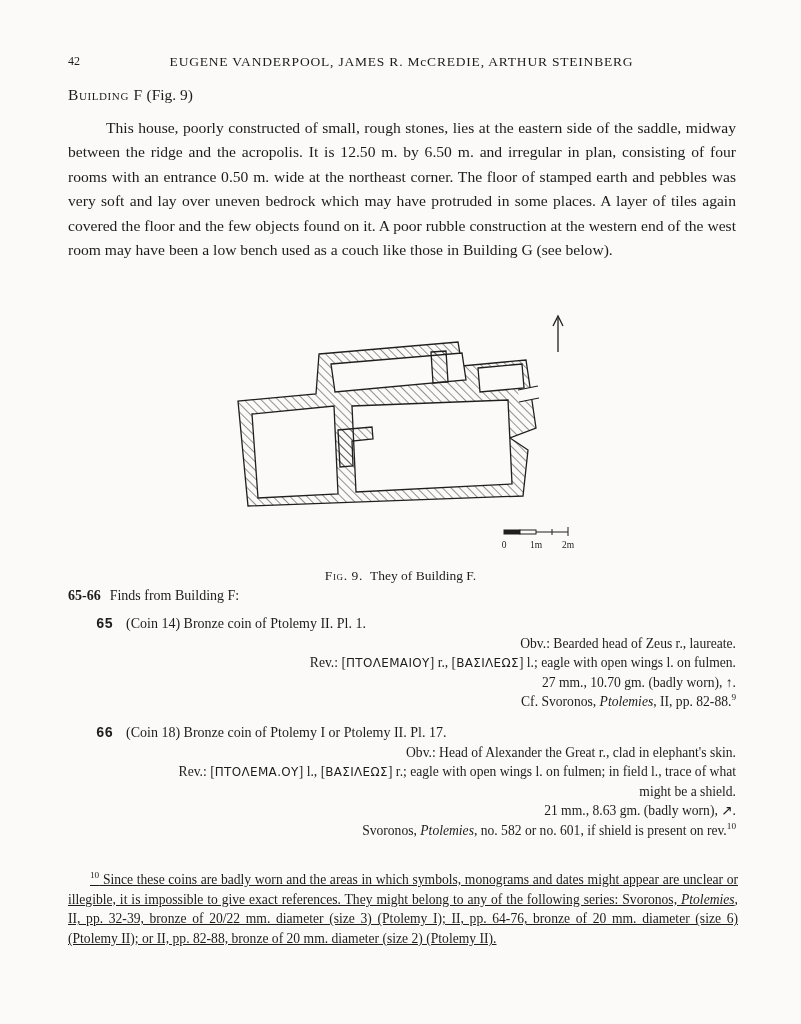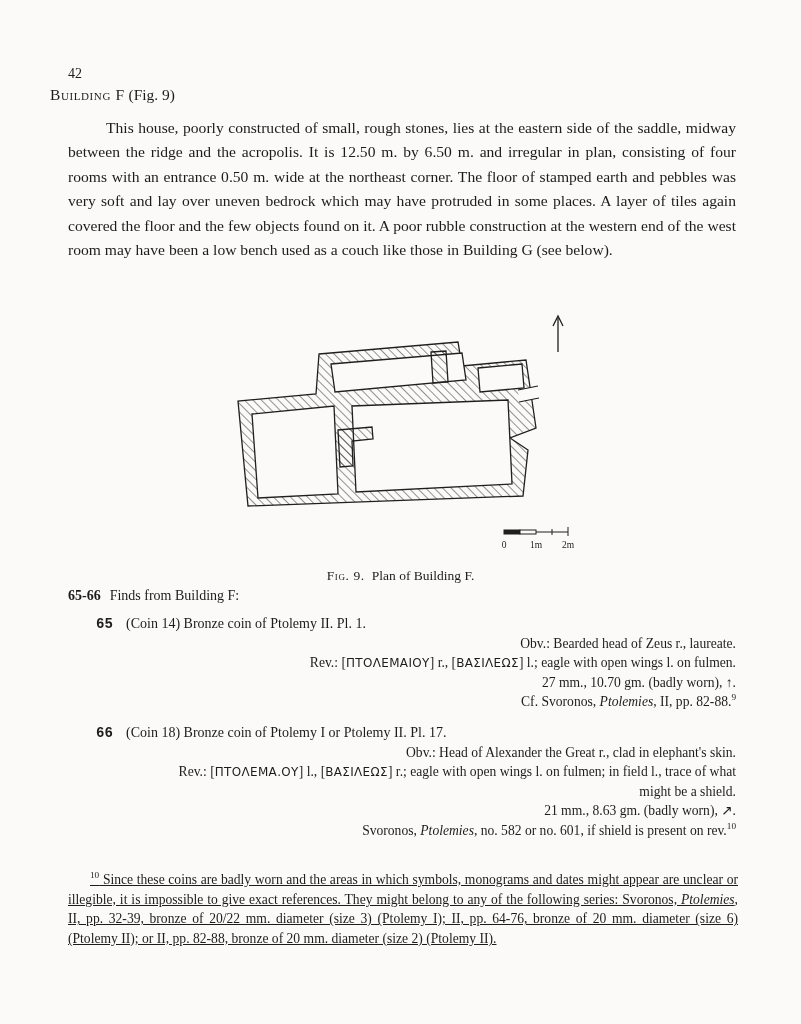--- a/index.html
+++ b/index.html
@@ -3,24 +3,24 @@
 <meta charset="utf-8">
 <style>
   html,body{margin:0;padding:0;}
   body{background:#fbfaf8;width:801px;}
   .page{
     position:relative;width:801px;height:1024px;background:#fbfaf8;
     color:#1c1c1c;font-family:"Liberation Serif",serif;overflow:hidden;
   }
   
   .running-head{position:absolute;top:54px;left:68px;right:66px;height:20px;}
-  .pagenum{position:absolute;left:0;top:12px;font-size:14px;}
+  .pagenum{position:absolute;left:0;top:0;font-size:12px;}
   .head-title{text-align:center;font-size:13.5px;letter-spacing:0.8px;padding:0 40px;}
   
-  .section-heading{position:absolute;top:86px;left:50px;margin:0;font-size:15.5px;font-weight:normal;}
+  .section-heading{position:absolute;top:86px;left:68px;margin:0;font-size:15.5px;font-weight:normal;}
   .sc{font-variant:small-caps;letter-spacing:0.6px;}
   
   .body-par{
     position:absolute;top:116px;left:68px;width:668px;margin:0;
     font-size:15.6px;line-height:1.57;text-align:justify;text-indent:38px;
   }
   
   .plan-figure{position:absolute;top:306px;left:0;width:801px;margin:0;text-align:center;}
   .plan-figure svg{display:inline-block;}
   .caption{margin-top:6px;font-size:13.5px;}
@@ -44,20 +44,21 @@
   sup{font-size:0.68em;vertical-align:super;line-height:0;}
   .svg-label{font-family:"Liberation Serif",serif;}
 </style>
 </head>
 <body>
 
 <div class="page">
 
   <header class="running-head">
     <span class="pagenum">42</span>
+    <div class="head-title">EUGENE VANDERPOOL, JAMES R. McCREDIE, ARTHUR STEINBERG</div>
   </header>
 
   <h2 class="section-heading"><span class="sc">Building F</span><span> (Fig. 9)</span></h2>
 
   <p class="body-par">This house, poorly constructed of small, rough stones, lies at the eastern side of the saddle, midway between the ridge and the acropolis. It is 12.50 m. by 6.50 m. and irregular in plan, consisting of four rooms with an entrance 0.50 m. wide at the northeast corner. The floor of stamped earth and pebbles was very soft and lay over uneven bedrock which may have protruded in some places. A layer of tiles again covered the floor and the few objects found on it. A poor rubble construction at the western end of the west room may have been a low bench used as a couch like those in Building G (see below).</p>
 
   <figure class="plan-figure">
     <svg viewBox="0 0 350 252" width="350" height="252" xmlns="http://www.w3.org/2000/svg">
       <defs>
         <pattern id="hatch" patternUnits="userSpaceOnUse" width="6" height="6" patternTransform="rotate(-45)">
@@ -84,21 +85,21 @@
         <rect x="278" y="224" width="16" height="4" fill="#1f1f1f"></rect>
         <rect x="294" y="224" width="16" height="4" fill="#fbfaf8"></rect>
         <line x1="310" y1="226" x2="342" y2="226"></line>
         <line x1="326" y1="223" x2="326" y2="229"></line>
         <line x1="342" y1="221" x2="342" y2="230"></line>
         <text class="svg-label" x="278" y="242" font-size="9.5" text-anchor="middle" fill="#1c1c1c" stroke="none">0</text>
         <text class="svg-label" x="310" y="242" font-size="9.5" text-anchor="middle" fill="#1c1c1c" stroke="none">1m</text>
         <text class="svg-label" x="342" y="242" font-size="9.5" text-anchor="middle" fill="#1c1c1c" stroke="none">2m</text>
       </g>
     </svg>
-    <figcaption class="caption"><span class="sc">Fig. 9.</span><span>Plan of Building F.</span></figcaption>
+    <figcaption class="caption"><span class="sc">Fig. 9.</span><span>They of Building F.</span></figcaption>
   </figure>
 
   <section class="catalog">
     <div class="catalog-title">
       <span class="bold">65-66</span><span>Finds from Building F:</span>
     </div>
 
     <div class="entry">
       <div class="entry-head">
         <span class="entry-num">65</span><span>(Coin 14)  Bronze coin of Ptolemy II.  Pl. 1.</span>

